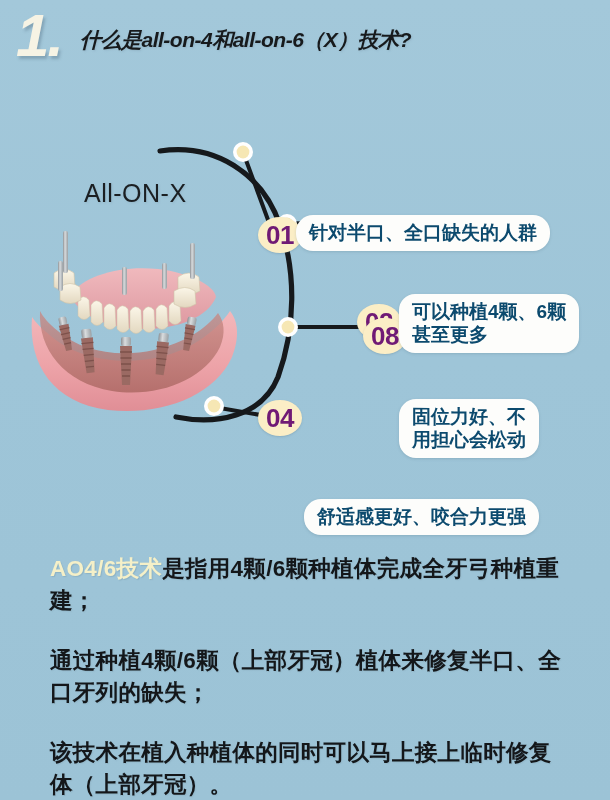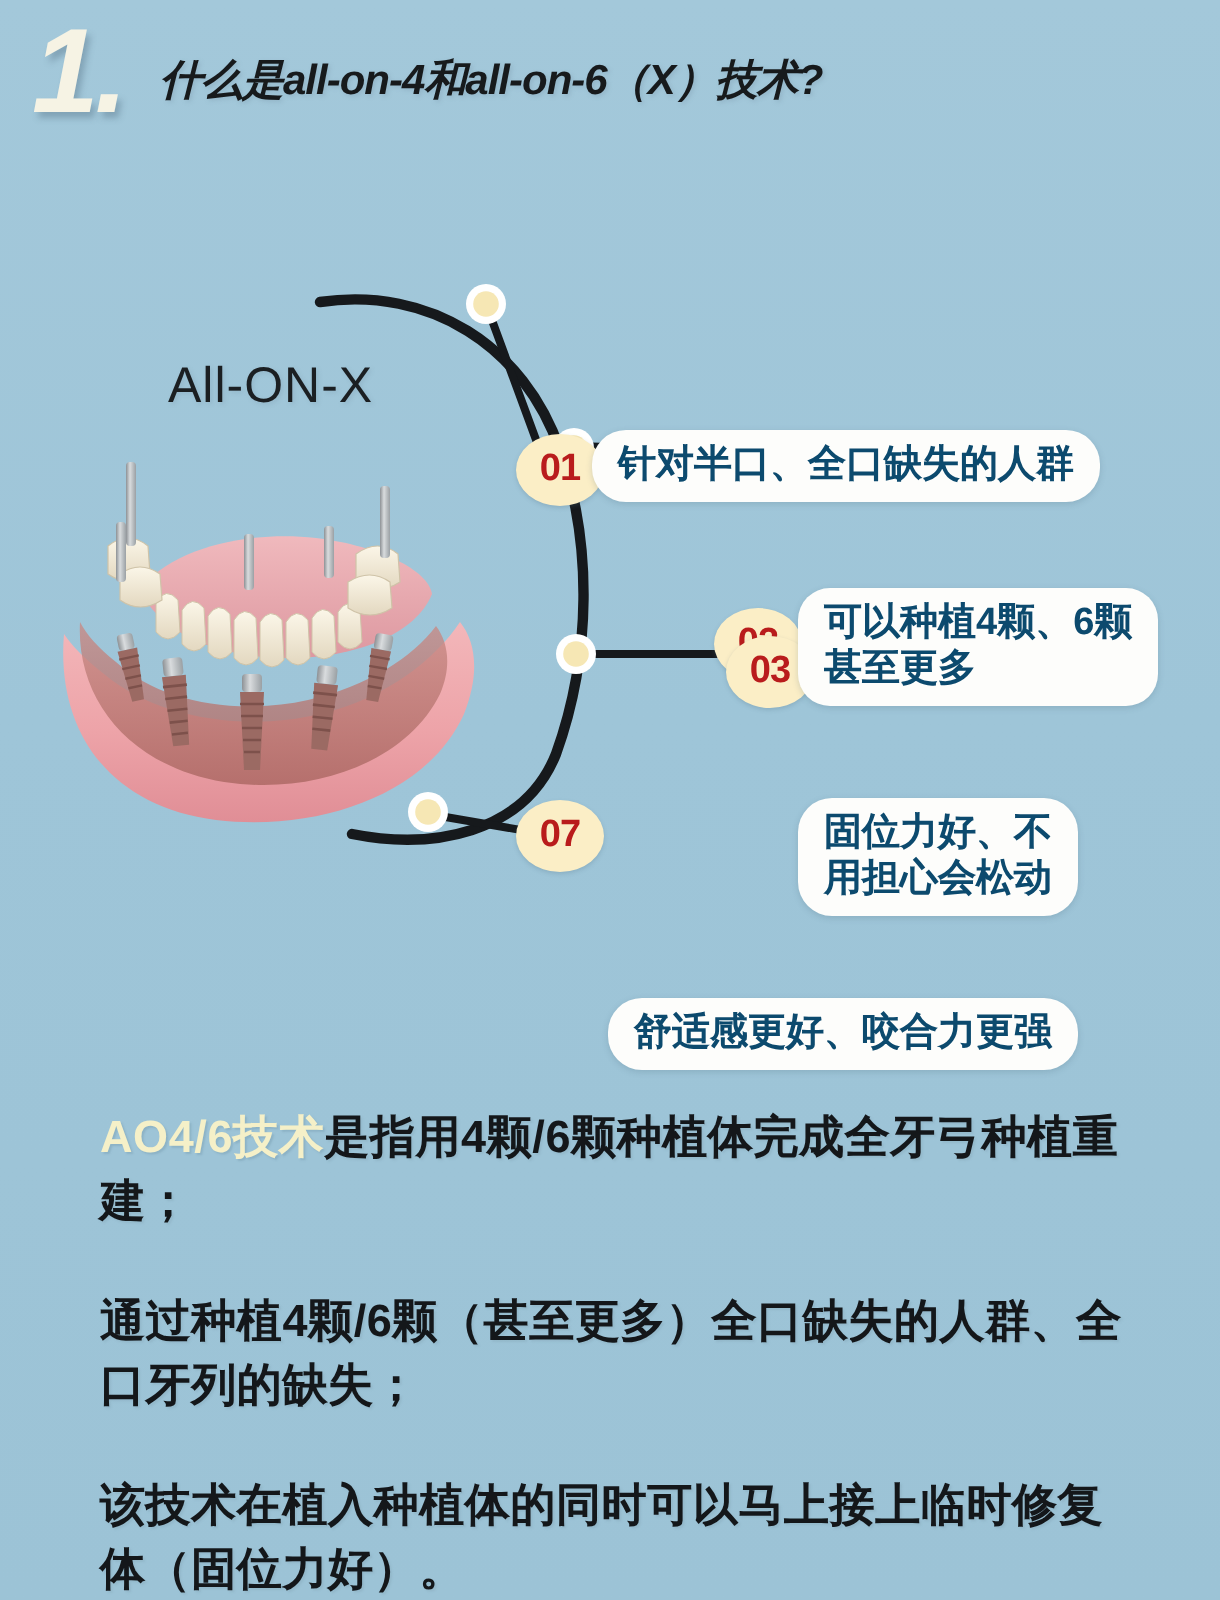--- a/index.html
+++ b/index.html
@@ -85,23 +85,23 @@
 
   
   .badge {
     position: absolute;
     width: 44px; height: 36px;
     border-radius: 50%;
     background: #fbeec6;
     display: flex;
     align-items: center;
     justify-content: center;
-    font-size: 19px;
+    font-size: 26px;
     font-weight: 600;
-    color: #b91c1c;
+    color: #701a75;
     letter-spacing: -0.5px;
     box-shadow: 0 1px 2px rgba(80,110,130,.25);
   }
   .badge.b1 { left: 258px; top: 122px; }
   .badge.b2 { left: 357px; top: 209px; }
   .badge.b3 { left: 363px; top: 223px; }
   .badge.b4 { left: 258px; top: 305px; }
 
   
   .callout {
@@ -273,31 +273,31 @@
         <g transform="translate(174,92) rotate(10)">
           <rect x="-4" y="0" width="9" height="8" rx="2" fill="url(#metalGrad)"></rect>
           <path d="M-5,8 L5,8 L3,34 L-3,34 Z" fill="#9b6a63"></path>
           <path d="M-5,12 L5,12 M-4.5,17 L4.5,17 M-4,22 L4,22 M-3.5,27 L3.5,27" stroke="#7d514b" stroke-width="1.2"></path>
         </g>
       </g>
     </svg>
 
     <div class="badge b1">01</div>
     <div class="badge b2">02</div>
-    <div class="badge b3">03</div>
-    <div class="badge b4">07</div>
+    <div class="badge b3">08</div>
+    <div class="badge b4">04</div>
 
     <div class="callout c1">针对半口、全口缺失的人群</div>
     <div class="callout c2">可以种植4颗、6颗
 甚至更多</div>
     <div class="callout c4">舒适感更好、咬合力更强</div>
     <div class="callout c3">固位力好、不
 用担心会松动</div>
   </div>
 
   <div id="body-text">
     <p class="para"><span class="hl">AO4/6技术</span><span>是指用4颗/6颗种植体完成全牙弓种植重建；</span></p>
-    <p class="para">通过种植4颗/6颗（甚至更多）全口缺失的人群、全口牙列的缺失；</p>
-    <p class="para">该技术在植入种植体的同时可以马上接上临时修复体（固位力好）。</p>
+    <p class="para">通过种植4颗/6颗（上部牙冠）植体来修复半口、全口牙列的缺失；</p>
+    <p class="para">该技术在植入种植体的同时可以马上接上临时修复体（上部牙冠）。</p>
   </div>
 
   <div id="watermark">看牙记</div>
 </div>
 
 </body></html>

